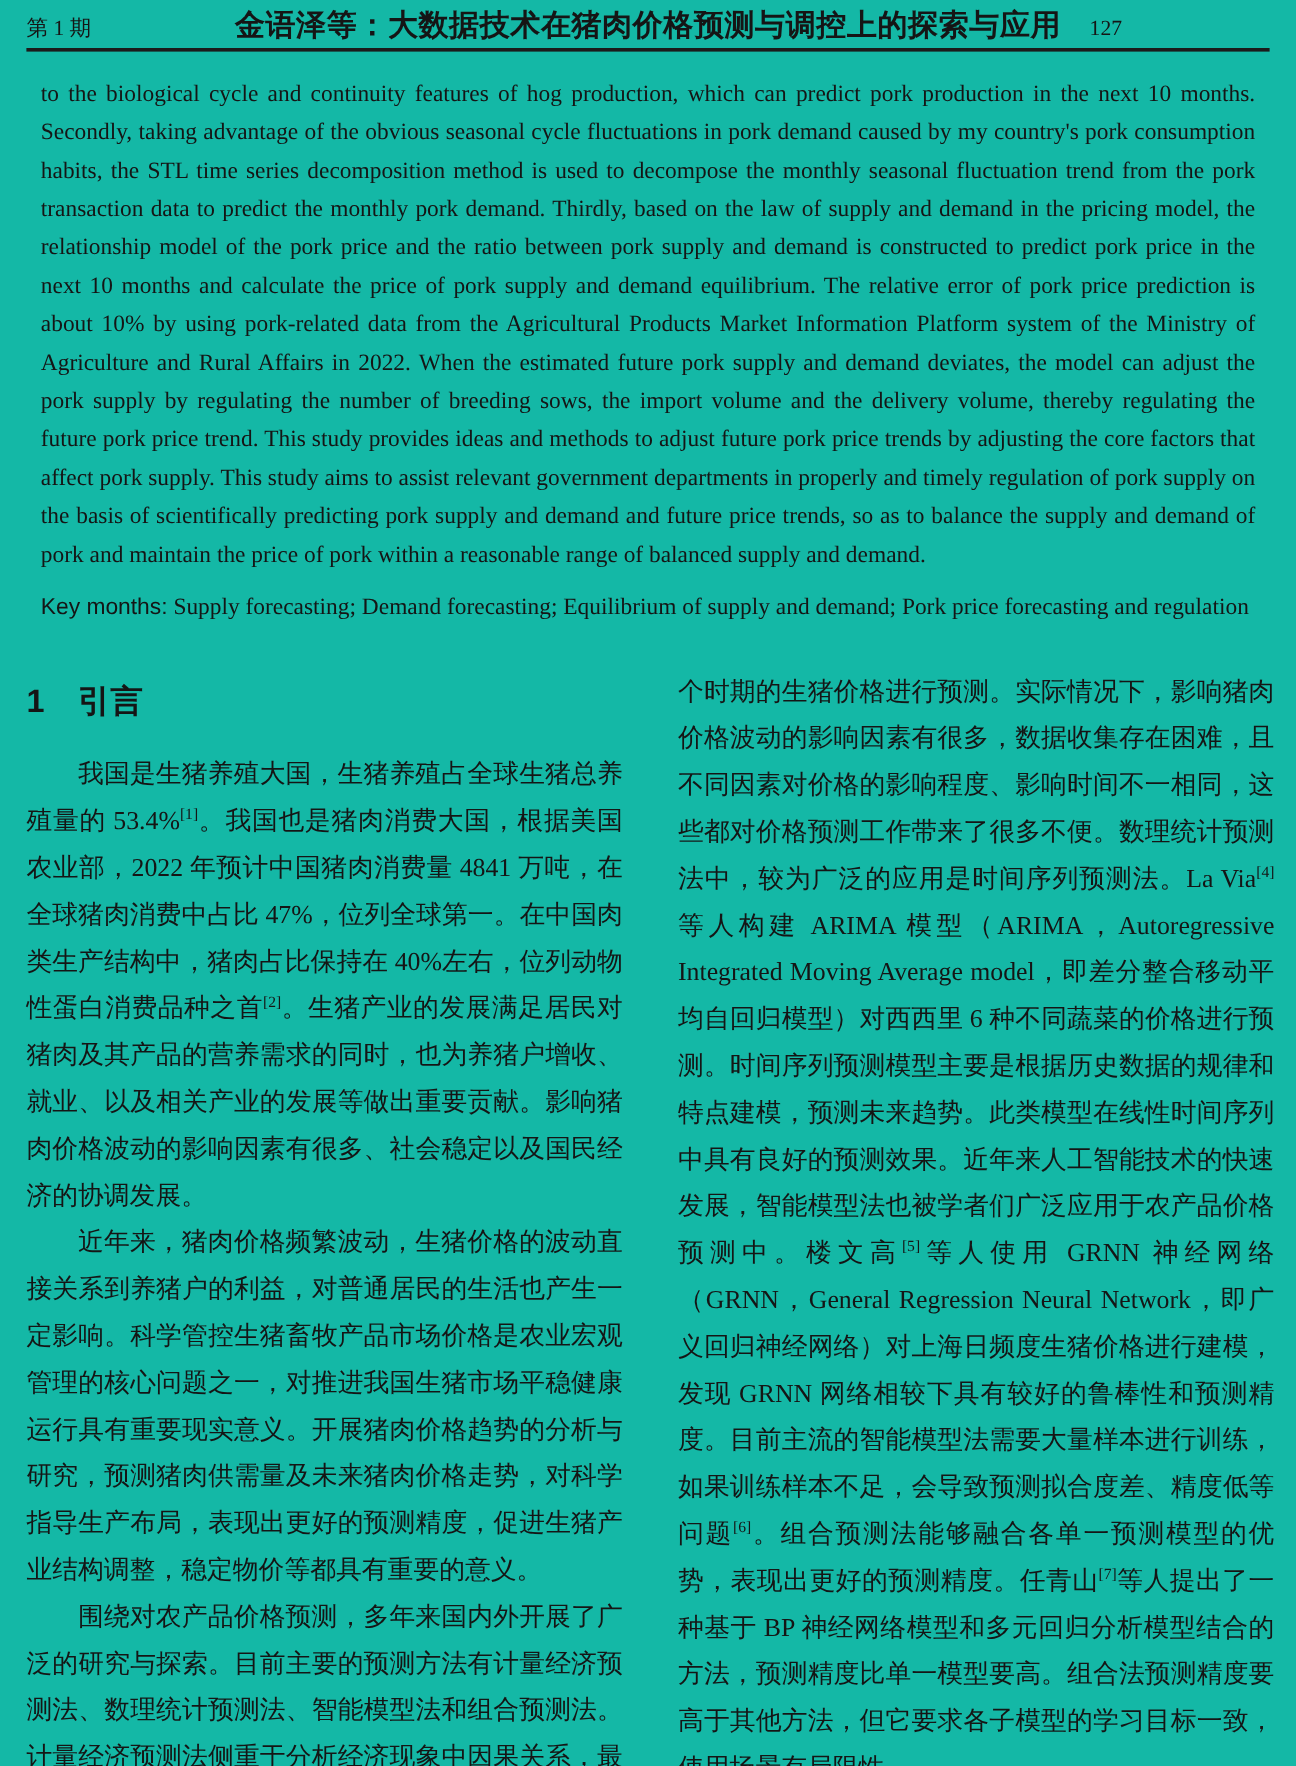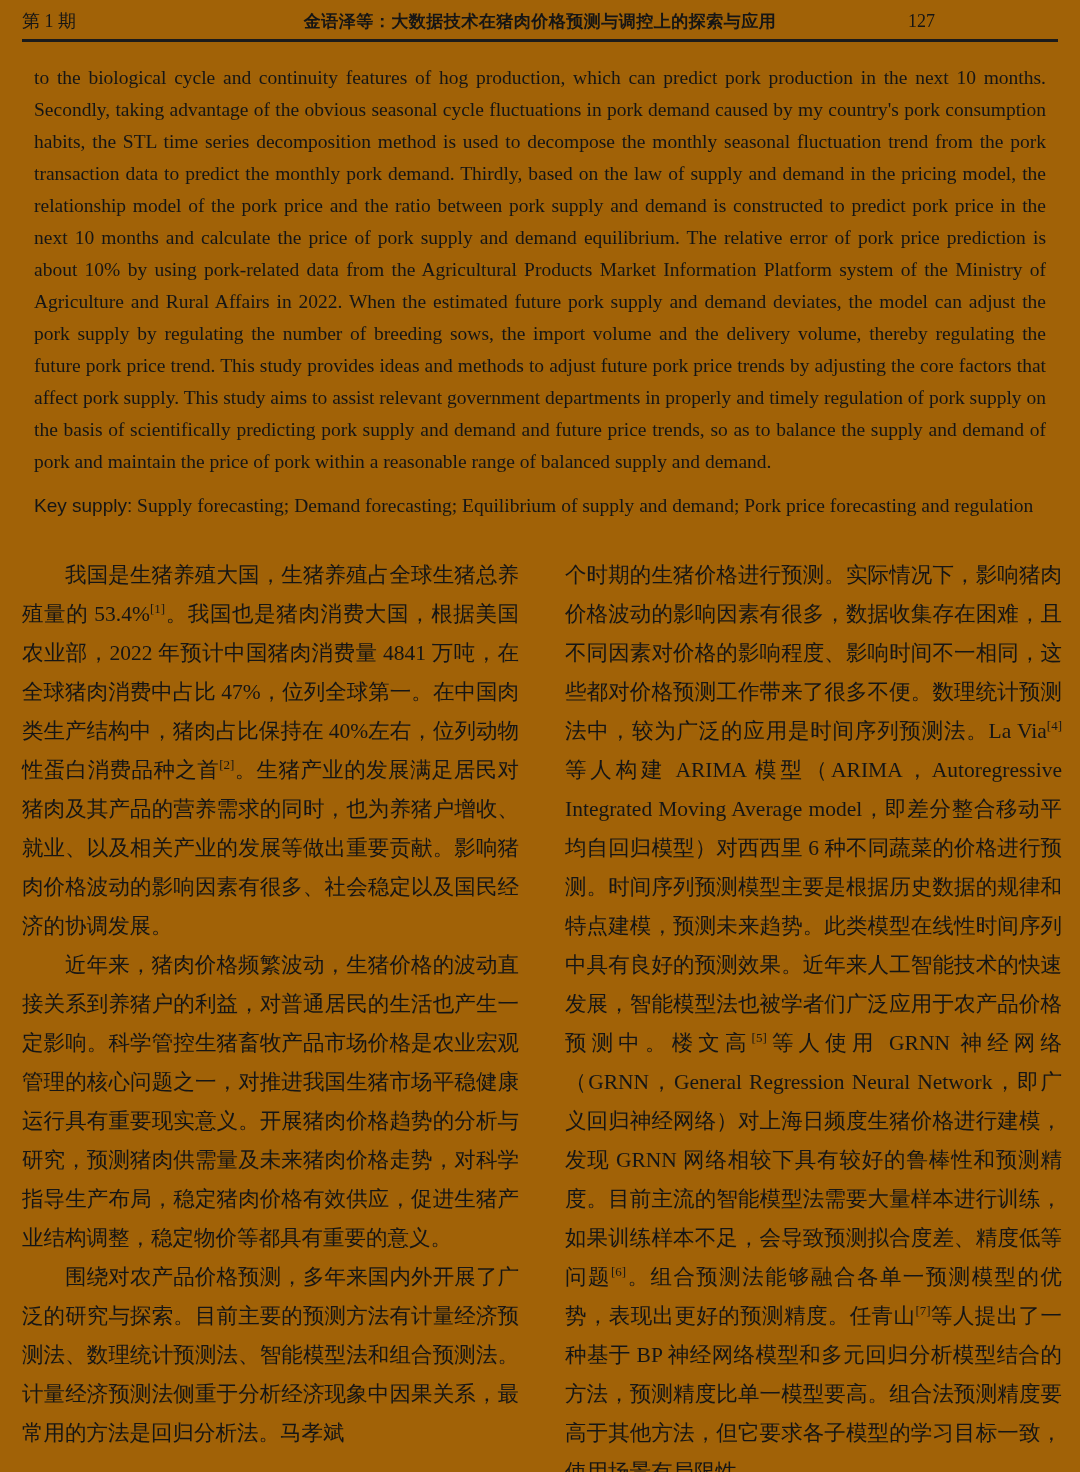--- a/index.html
+++ b/index.html
@@ -1,41 +1,41 @@
 <!DOCTYPE html>
 <html><head>
 <meta charset="utf-8">
 <style>
   html, body { margin: 0; padding: 0; background: #ffffff; }
   .page {
     width: 1080px;
     height: 1472px;
     box-sizing: border-box;
-    background: #a16207;
+    background: #14b8a6;
     color: #151515;
     padding: 0 22px;
     overflow: hidden;
     font-family: "Liberation Serif", "DejaVu Serif", serif;
   }
   
   .page-header {
     display: flex;
     align-items: baseline;
     padding-top: 9px;
     font-size: 18px;
     line-height: 24px;
   }
   .page-header .side { width: 150px; flex: 0 0 auto; }
   .page-header .side.right { text-align: left; }
   .page-header .running-title {
     flex: 1 1 auto;
     text-align: center;
     font-family: "Liberation Sans", "DejaVu Sans", sans-serif;
     font-weight: 700;
-    font-size: 17px;
+    font-size: 25px;
     letter-spacing: 0.5px;
   }
   .header-rule {
     margin-top: 5px;
     border-top: 3.5px solid #1b1b1b;
   }
   
   .abstract {
     margin-top: 20px;
     font-size: 19.5px;
@@ -83,30 +83,31 @@
 
   <div class="page-header">
     <span class="side">第 1 期</span>
     <span class="running-title">金语泽等：大数据技术在猪肉价格预测与调控上的探索与应用</span>
     <span class="side right">127</span>
   </div>
   <div class="header-rule"></div>
 
   <div class="abstract">
     <p>to the biological cycle and continuity features of hog production, which can predict pork production in the next 10 months. Secondly, taking advantage of the obvious seasonal cycle fluctuations in pork demand caused by my country's pork consumption habits, the STL time series decomposition method is used to decompose the monthly seasonal fluctuation trend from the pork transaction data to predict the monthly pork demand. Thirdly, based on the law of supply and demand in the pricing model, the relationship model of the pork price and the ratio between pork supply and demand is constructed to predict pork price in the next 10 months and calculate the price of pork supply and demand equilibrium. The relative error of pork price prediction is about 10% by using pork-related data from the Agricultural Products Market Information Platform system of the Ministry of Agriculture and Rural Affairs in 2022. When the estimated future pork supply and demand deviates, the model can adjust the pork supply by regulating the number of breeding sows, the import volume and the delivery volume, thereby regulating the future pork price trend. This study provides ideas and methods to adjust future pork price trends by adjusting the core factors that affect pork supply. This study aims to assist relevant government departments in properly and timely regulation of pork supply on the basis of scientifically predicting pork supply and demand and future price trends, so as to balance the supply and demand of pork and maintain the price of pork within a reasonable range of balanced supply and demand.</p>
-    <p class="keywords"><span class="kw-label">Key supply:</span><span> Supply forecasting; Demand forecasting; Equilibrium of supply and demand; Pork price forecasting and regulation</span></p>
+    <p class="keywords"><span class="kw-label">Key months:</span><span> Supply forecasting; Demand forecasting; Equilibrium of supply and demand; Pork price forecasting and regulation</span></p>
   </div>
 
   <div class="columns">
 
     <div class="col">
+      <h2 class="sec-heading"><span class="sec-num">1</span><span>引言</span></h2>
 
       <p class="indent"><span>我国是生猪养殖大国，生猪养殖占全球生猪总养殖量的 53.4%</span><sup class="cite">[1]</sup><span>。我国也是猪肉消费大国，根据美国农业部，2022 年预计中国猪肉消费量 4841 万吨，在全球猪肉消费中占比 47%，位列全球第一。在中国肉类生产结构中，猪肉占比保持在 40%左右，位列动物性蛋白消费品种之首</span><sup class="cite">[2]</sup><span>。生猪产业的发展满足居民对猪肉及其产品的营养需求的同时，也为养猪户增收、就业、以及相关产业的发展等做出重要贡献。影响猪肉价格波动的影响因素有很多、社会稳定以及国民经济的协调发展。</span></p>
 
-      <p class="indent"><span>近年来，猪肉价格频繁波动，生猪价格的波动直接关系到养猪户的利益，对普通居民的生活也产生一定影响。科学管控生猪畜牧产品市场价格是农业宏观管理的核心问题之一，对推进我国生猪市场平稳健康运行具有重要现实意义。开展猪肉价格趋势的分析与研究，预测猪肉供需量及未来猪肉价格走势，对科学指导生产布局，稳定猪肉价格有效供应，促进生猪产业结构调整，稳定物价等都具有重要的意义。</span></p>
+      <p class="indent"><span>近年来，猪肉价格频繁波动，生猪价格的波动直接关系到养猪户的利益，对普通居民的生活也产生一定影响。科学管控生猪畜牧产品市场价格是农业宏观管理的核心问题之一，对推进我国生猪市场平稳健康运行具有重要现实意义。开展猪肉价格趋势的分析与研究，预测猪肉供需量及未来猪肉价格走势，对科学指导生产布局，表现出更好的预测精度，促进生猪产业结构调整，稳定物价等都具有重要的意义。</span></p>
 
       <p class="indent"><span>围绕对农产品价格预测，多年来国内外开展了广泛的研究与探索。目前主要的预测方法有计量经济预测法、数理统计预测法、智能模型法和组合预测法。计量经济预测法侧重于分析经济现象中因果关系，最常用的方法是回归分析法。马孝斌</span></p>
     </div>
 
     <div class="col">
       <p><span>个时期的生猪价格进行预测。实际情况下，影响猪肉价格波动的影响因素有很多，数据收集存在困难，且不同因素对价格的影响程度、影响时间不一相同，这些都对价格预测工作带来了很多不便。数理统计预测法中，较为广泛的应用是时间序列预测法。La Via</span><sup class="cite">[4]</sup><span>等人构建 ARIMA 模型（ARIMA，Autoregressive Integrated Moving Average model，即差分整合移动平均自回归模型）对西西里 6 种不同蔬菜的价格进行预测。时间序列预测模型主要是根据历史数据的规律和特点建模，预测未来趋势。此类模型在线性时间序列中具有良好的预测效果。近年来人工智能技术的快速发展，智能模型法也被学者们广泛应用于农产品价格预测中。楼文高</span><sup class="cite">[5]</sup><span>等人使用 GRNN 神经网络（GRNN，General Regression Neural Network，即广义回归神经网络）对上海日频度生猪价格进行建模，发现 GRNN 网络相较下具有较好的鲁棒性和预测精度。目前主流的智能模型法需要大量样本进行训练，如果训练样本不足，会导致预测拟合度差、精度低等问题</span><sup class="cite">[6]</sup><span>。组合预测法能够融合各单一预测模型的优势，表现出更好的预测精度。任青山</span><sup class="cite">[7]</sup><span>等人提出了一种基于 BP 神经网络模型和多元回归分析模型结合的方法，预测精度比单一模型要高。组合法预测精度要高于其他方法，但它要求各子模型的学习目标一致，使用场景有局限性。</span></p>
 
     </div>
 
   </div>

